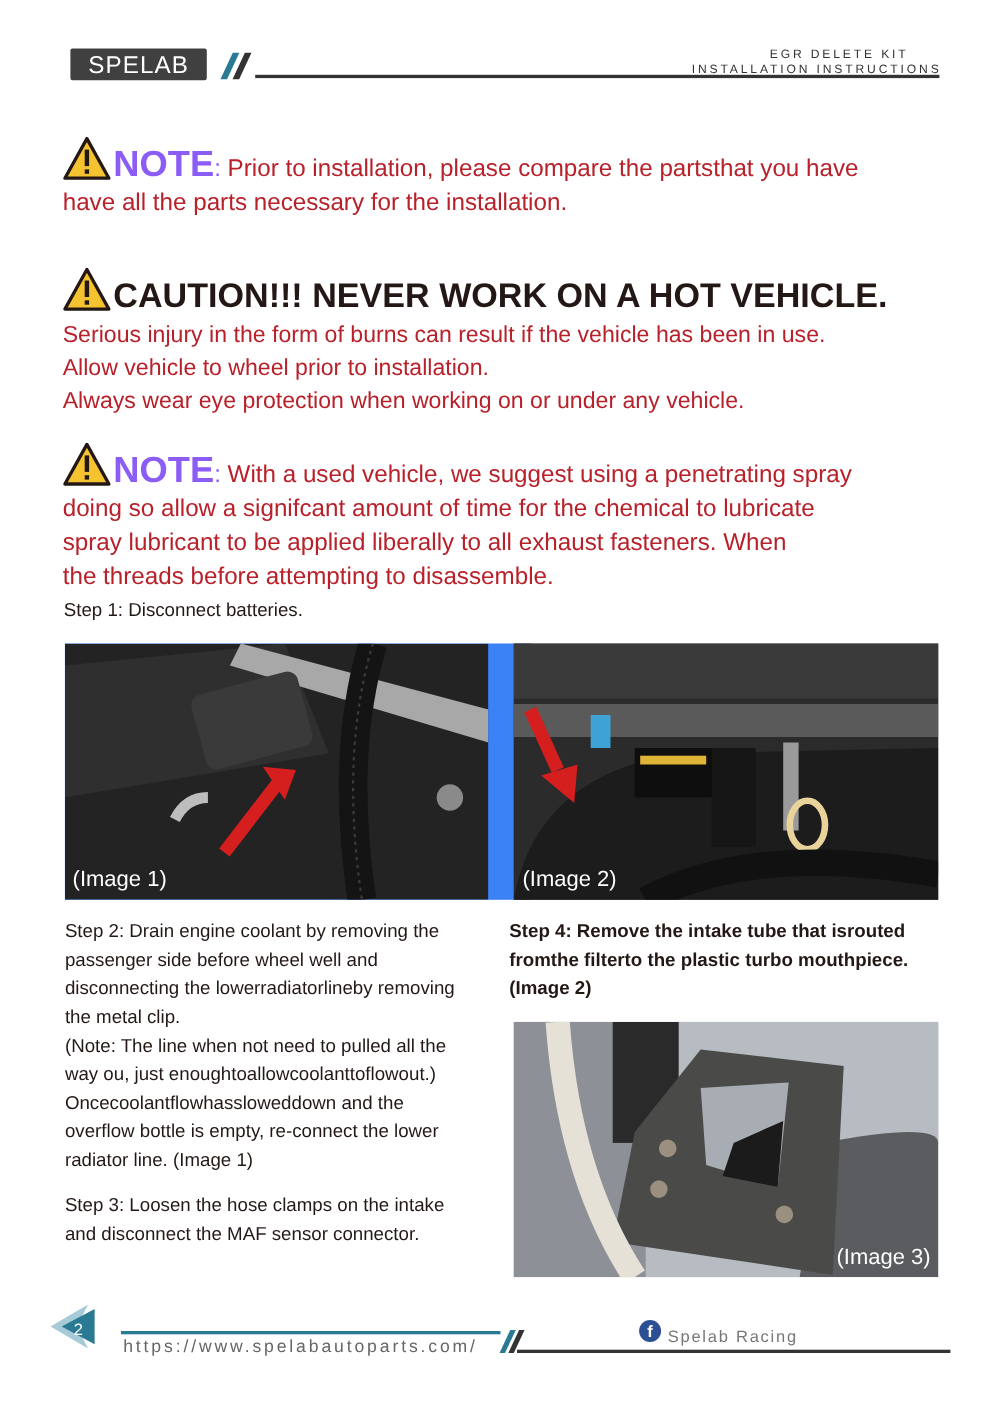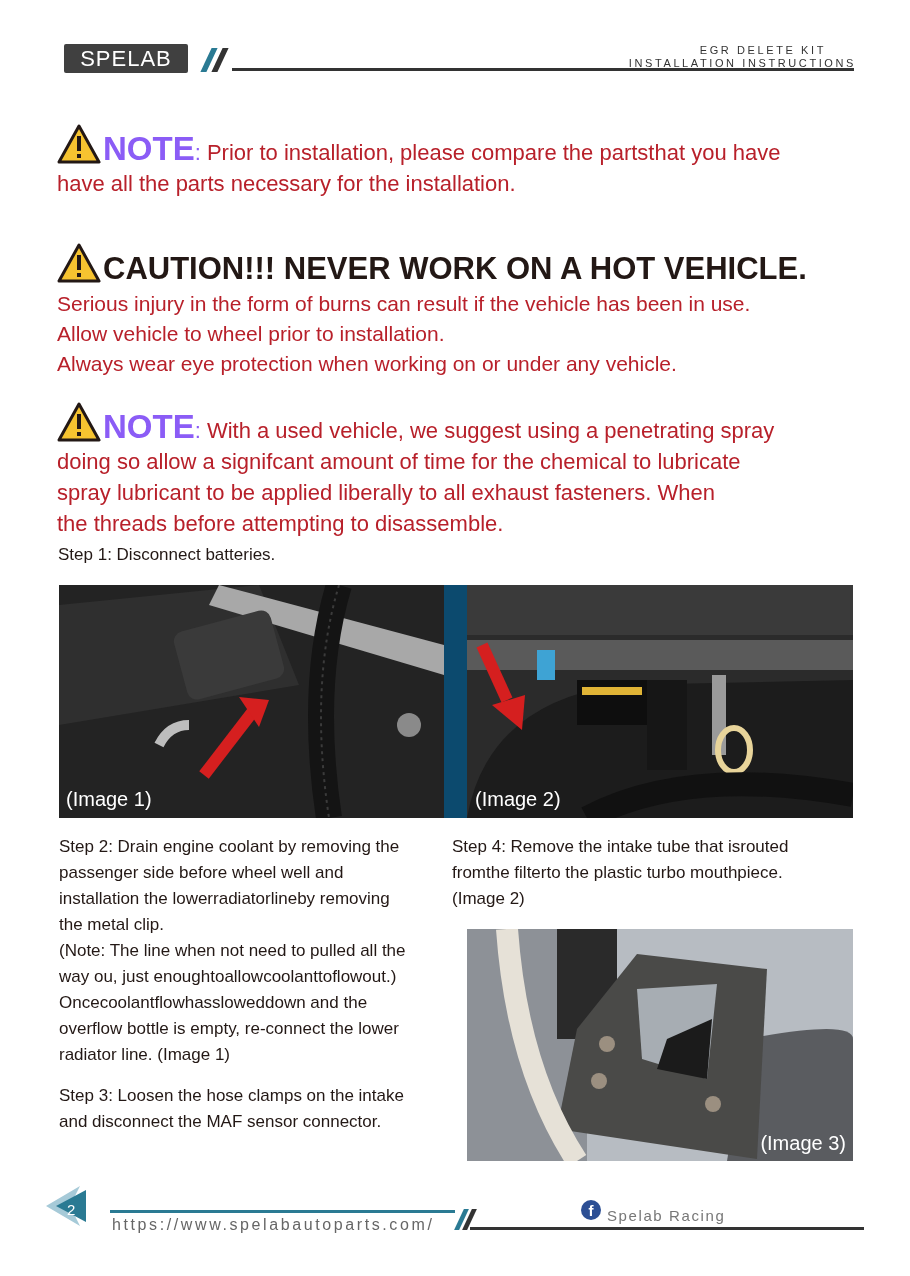--- a/index.html
+++ b/index.html
@@ -70,21 +70,21 @@
         <rect x="20" y="30" width="4" height="4" fill="#231815"></rect>
       </svg><span class="note-head">NOTE</span><span class="note-head" style="font-size:22px;font-weight:normal;">:</span><span> With a used vehicle, we suggest using a penetrating spray</span>
   </div>
   <div>doing so allow a signifcant amount of time for the chemical to lubricate</div>
   <div>spray lubricant to be applied liberally to all exhaust fasteners. When</div>
   <div>the threads before attempting to disassemble.</div>
 </div>
 
 <div class="abs step" style="left:58px;top:542px;">Step 1: Disconnect batteries.</div>
 
-<div class="abs photo" style="left:59px;top:585px;width:424px;height:233px;background:#0c4a6e;">
+<div class="abs photo" style="left:59px;top:585px;width:424px;height:233px;background:#3b82f6;">
   <svg width="385" height="233" viewBox="0 0 385 233">
     <rect width="385" height="233" fill="#232323"></rect>
     <path d="M0 20 L200 0 L240 100 L0 140 Z" fill="#2f2f2f"></path>
     <path d="M160 0 L385 60 L385 90 L150 20 Z" fill="#a8a8a8"></path>
     <rect x="120" y="35" width="100" height="70" rx="10" fill="#3a3a3a" transform="rotate(-15 170 70)"></rect>
     <path d="M280 0 Q250 100 270 233" stroke="#141414" stroke-width="26" fill="none"></path>
     <path d="M280 0 Q250 100 270 233" stroke="#3b3b3b" stroke-width="2" stroke-dasharray="3 4" fill="none"></path>
     <circle cx="350" cy="140" r="12" fill="#8a8a8a"></circle>
     <path d="M100 160 Q110 140 130 140" stroke="#bdbdbd" stroke-width="10" fill="none"></path>
     <path d="M145 190 L195 125" stroke="#d51f1f" stroke-width="12"></path>
@@ -108,35 +108,35 @@
     <path d="M15 60 L40 115" stroke="#d51f1f" stroke-width="12"></path>
     <path d="M25 120 L58 110 L55 145 Z" fill="#d51f1f"></path>
     <path d="M120 233 Q220 180 386 210" stroke="#111" stroke-width="24" fill="none"></path>
   </svg>
   <div class="cap" style="left:8px;top:203px;">(Image 2)</div>
 </div>
 
 <div class="abs step" style="left:59px;top:834px;width:390px;">
   <div>Step 2: Drain engine coolant by removing the</div>
   <div>passenger side before wheel well and</div>
-  <div>installation the lowerradiatorlineby removing</div>
+  <div>disconnecting the lowerradiatorlineby removing</div>
   <div>the metal clip.</div>
   <div>(Note: The line when not need to pulled all the</div>
   <div>way ou, just enoughtoallowcoolanttoflowout.)</div>
   <div>Oncecoolantflowhassloweddown and the</div>
   <div>overflow bottle is empty, re-connect the lower</div>
   <div>radiator line. (Image 1)</div>
 </div>
 
 <div class="abs step" style="left:59px;top:1083px;width:390px;">
   <div>Step 3: Loosen the hose clamps on the intake</div>
   <div>and disconnect the MAF sensor connector.</div>
 </div>
 
-<div class="abs step" style="left:452px;top:834px;width:390px;">
+<div class="abs step" style="left:463px;top:834px;width:390px;font-weight:bold;">
   <div>Step 4: Remove the intake tube that isrouted</div>
   <div>fromthe filterto the plastic turbo mouthpiece.</div>
   <div>(Image 2)</div>
 </div>
 
 <div class="abs photo" style="left:467px;top:929px;width:386px;height:232px;background:#9aa0a6;">
   <svg width="386" height="232" viewBox="0 0 386 232">
     <rect width="386" height="232" fill="#b7bcc2"></rect>
     <rect x="0" y="0" width="120" height="232" fill="#8d9197"></rect>
     <rect x="90" y="0" width="60" height="110" fill="#2a2a2a"></rect>

